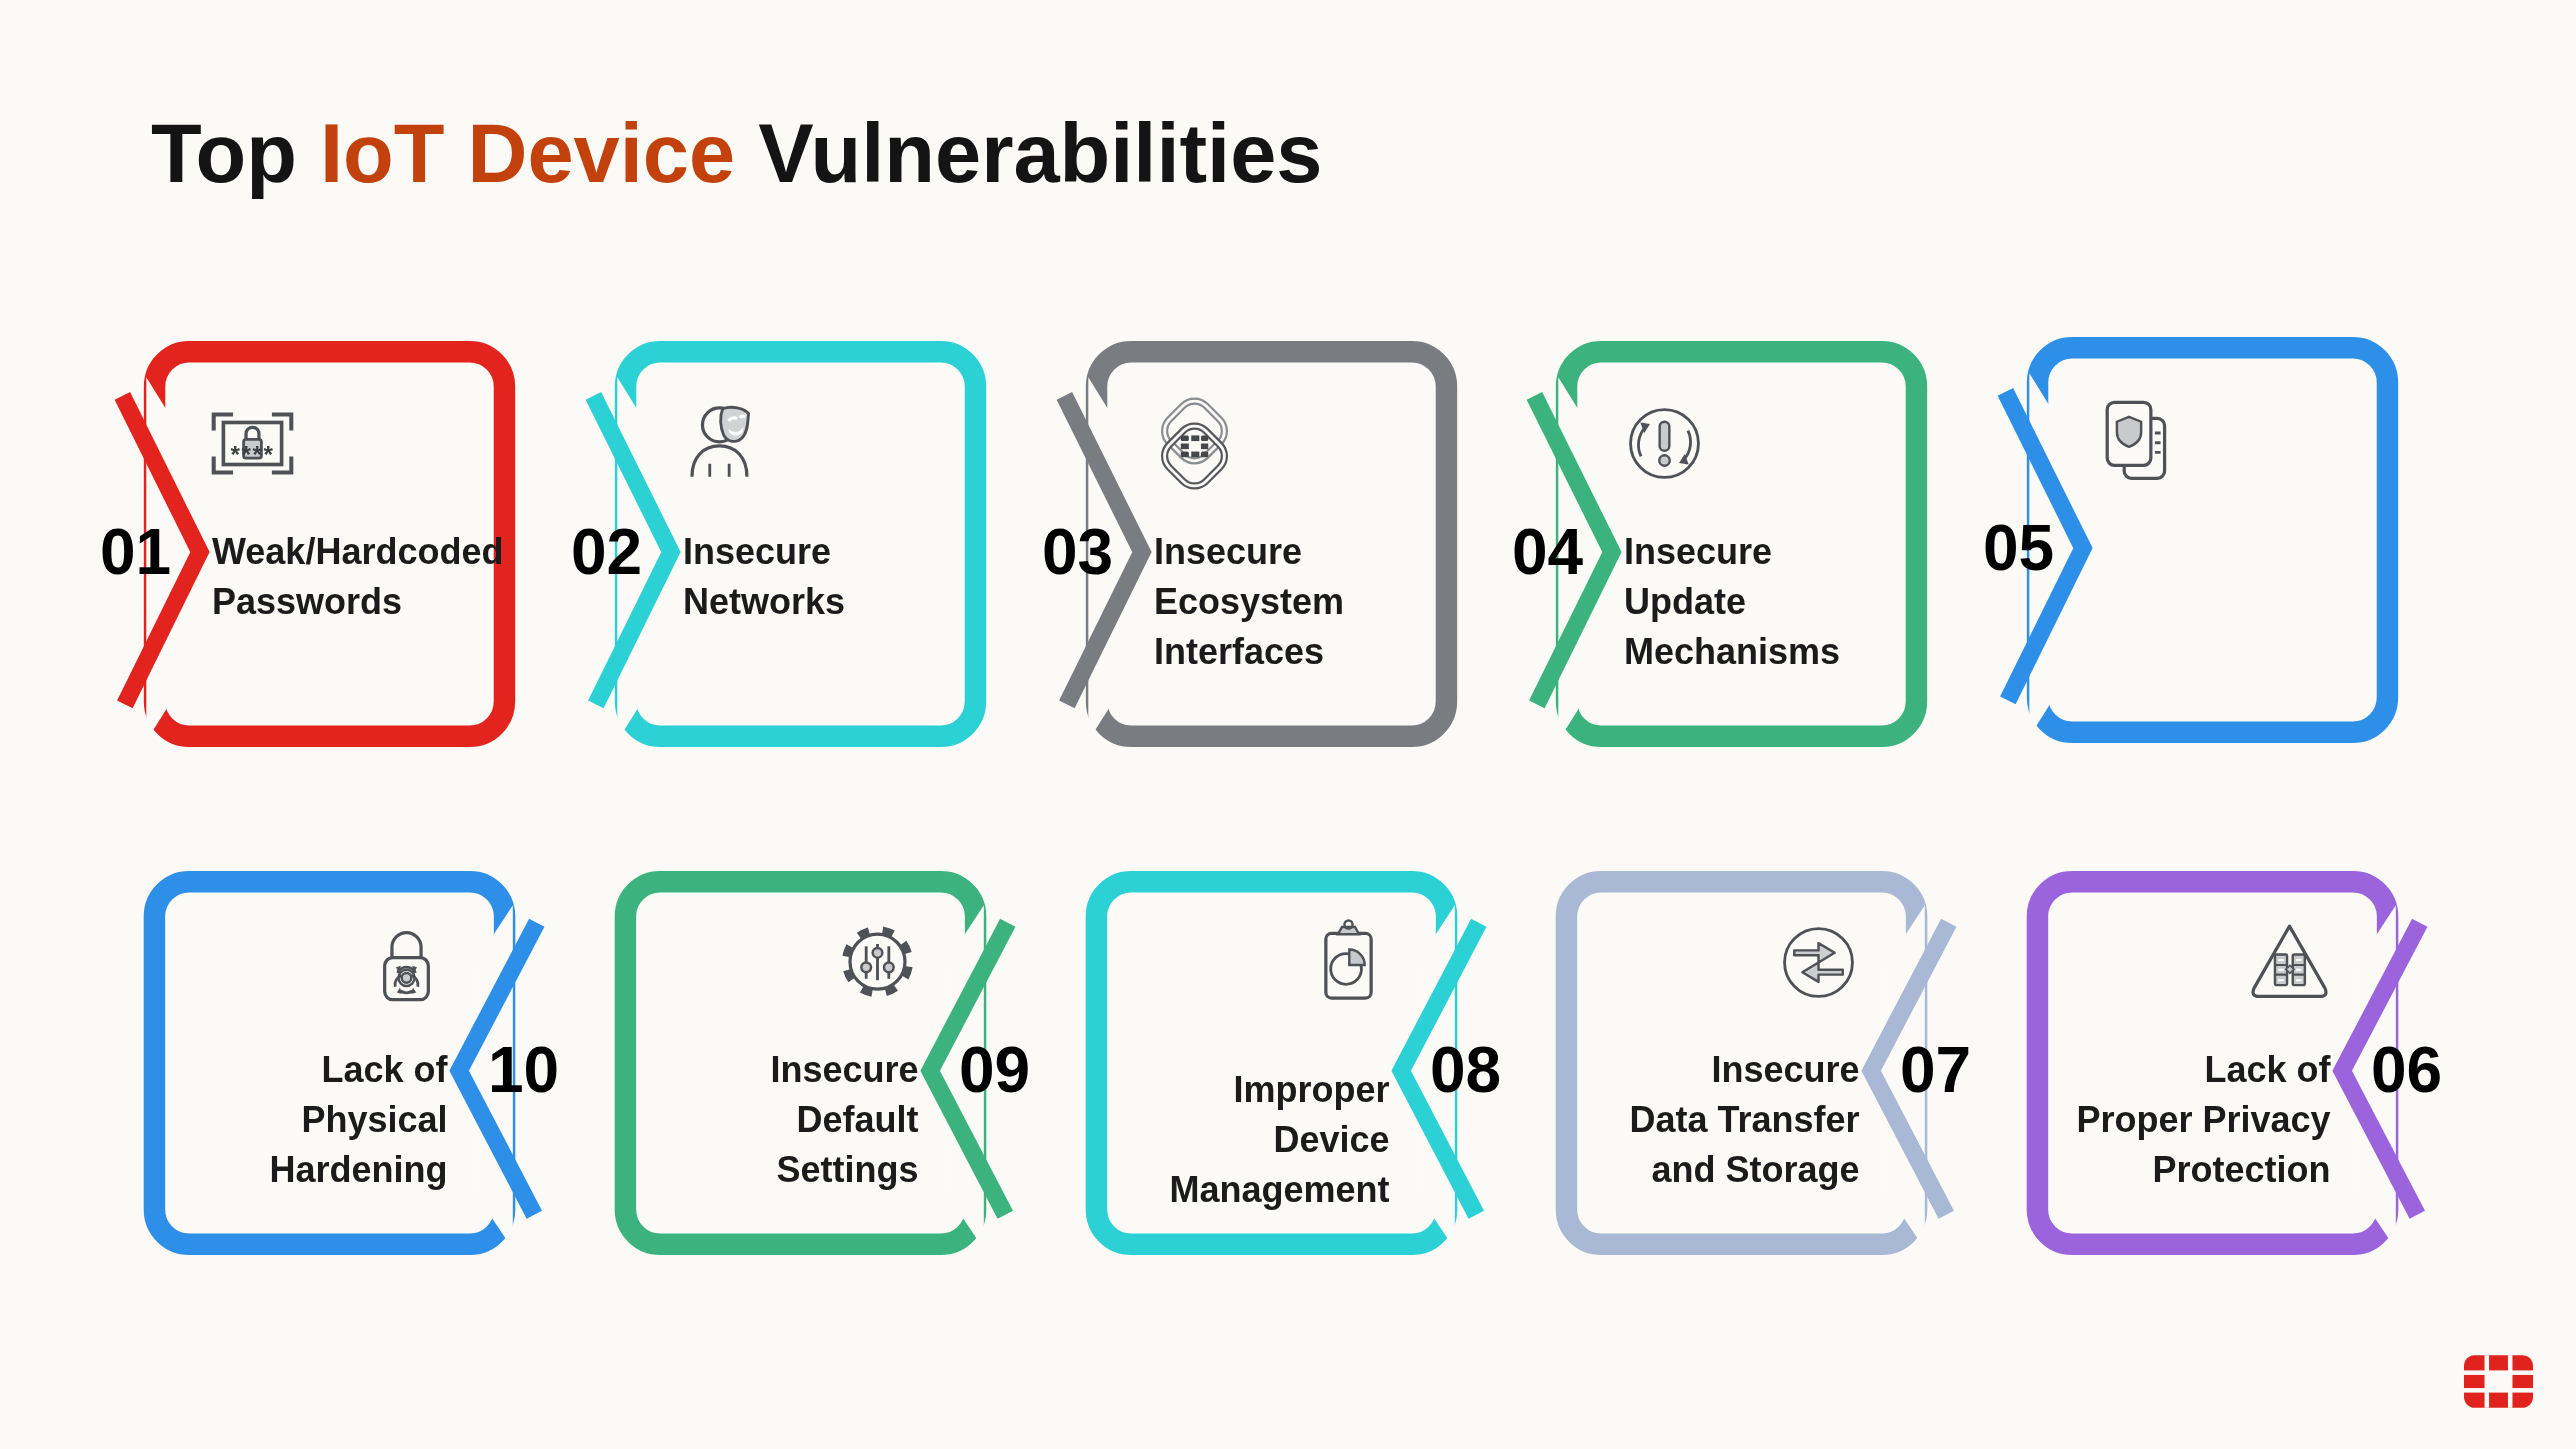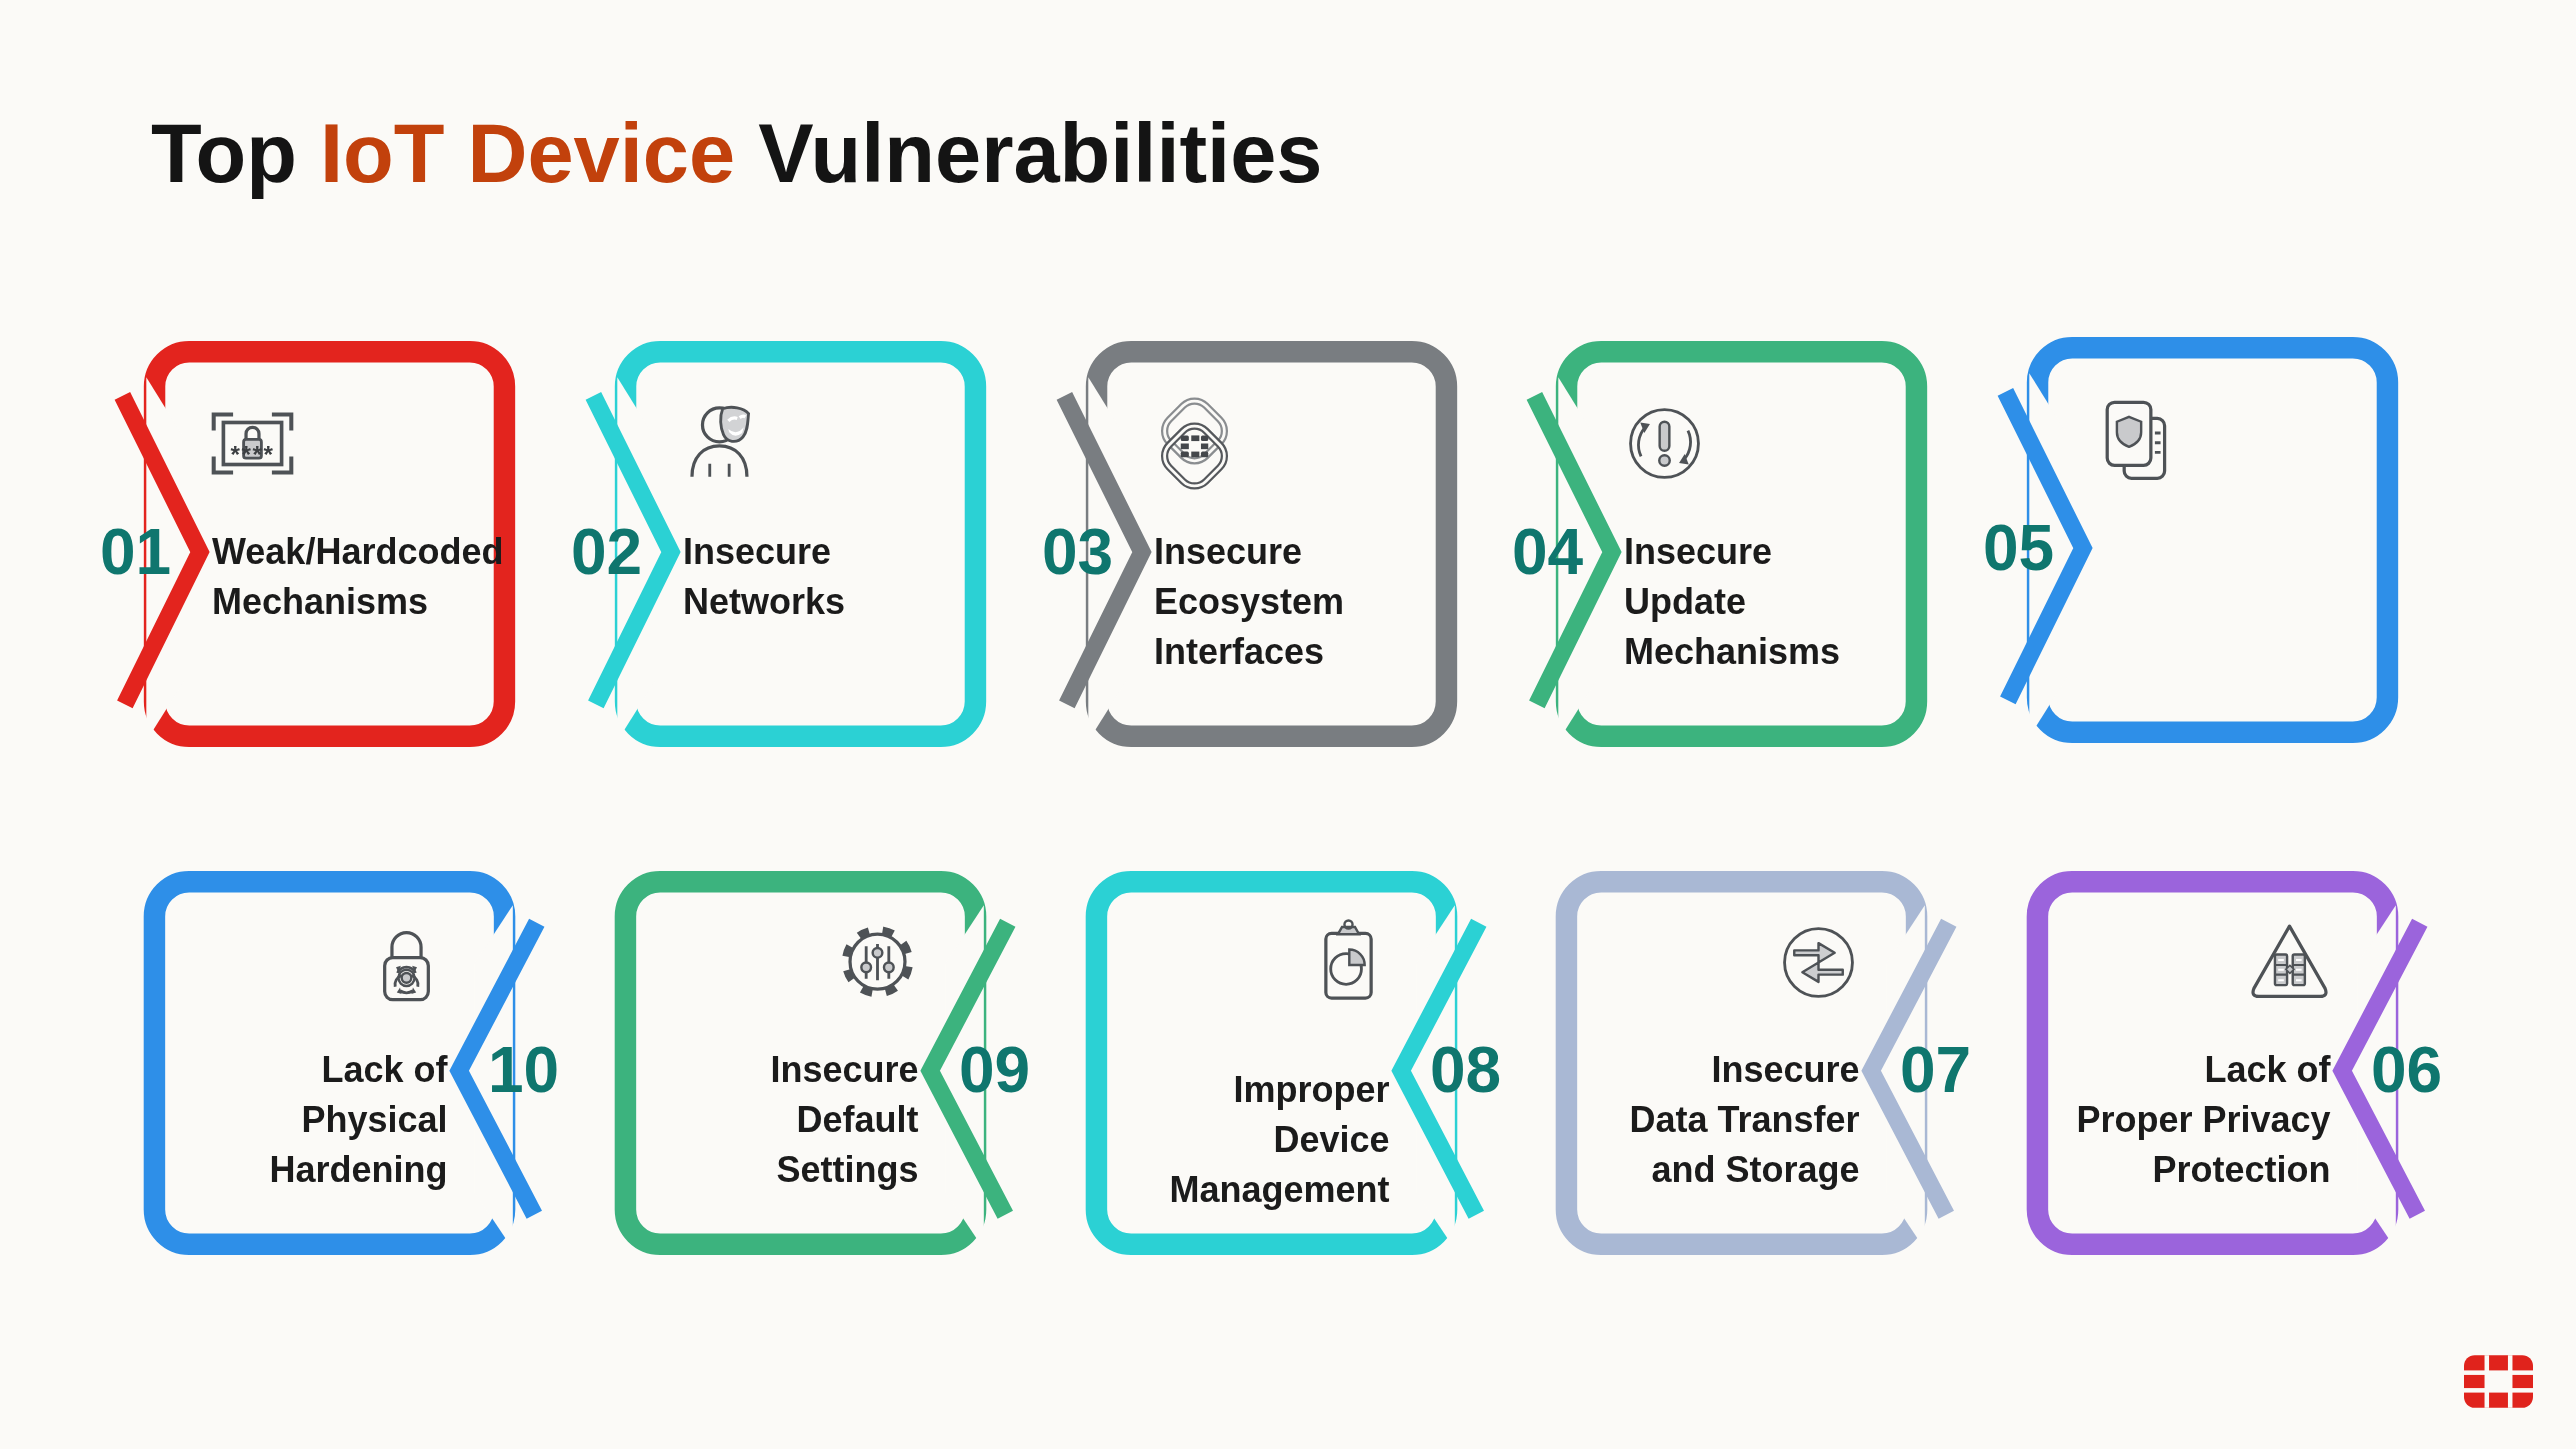--- a/index.html
+++ b/index.html
@@ -13,21 +13,21 @@
   .title{
     position:absolute;left:151px;top:106px;
     font-size:83px;font-weight:800;color:#141414;
     letter-spacing:0;white-space:pre;
   }
   .title .hl{color:#c2410c;}
   .card{position:absolute;}
   .frame{position:absolute;left:-50px;top:0;}
   .num{
     position:absolute;width:79px;text-align:center;
-    font-size:64px;font-weight:800;color:#0f766e;line-height:79px;
+    font-size:64px;font-weight:800;color:#000000;line-height:79px;
   }
   .label{
     position:absolute;
     font-size:36px;font-weight:700;color:#1b1b1b;
     line-height:50px;white-space:pre;
   }
   .label.right{text-align:right;}
   .icon{position:absolute;}
   .logo{position:absolute;left:2464px;top:1355px;}
 </style>
@@ -52,21 +52,21 @@
   </svg>
   <svg class="icon" style="left:60px;top:54px;" width="97" height="97" viewBox="0 0 120 120" font-family="Liberation Sans, sans-serif">
     <path d="M12,44 V24 H36 M84,24 H108 V44 M108,76 V96 H84 M36,96 H12 V76" fill="none" stroke="#4e5256" stroke-width="5"></path>
     <rect x="24" y="34" width="72" height="52" fill="none" stroke="#4e5256" stroke-width="4.5"></rect>
     <path d="M52,56 v-8 a8,8 0 0 1 16,0 v8" fill="none" stroke="#4e5256" stroke-width="4"></path>
     <rect x="49" y="55" width="22" height="23" rx="3" fill="#c9cacc" stroke="#4e5256" stroke-width="3.5"></rect>
     <text x="60" y="84" text-anchor="middle" font-size="30" font-weight="bold" letter-spacing="2" fill="#3c3f42">****</text>
         </svg>
         <div class="num" style="left:-48px;top:172px;">01</div>
         <div class="label " style="left:68px;top:186px;width:292px;">Weak/Hardcoded
-Mechanisms</div>
+Passwords</div>
       </div>
       <div class="card" style="left: 615px; top: 341px; width: 372px; height: 406px;">
   <svg class="frame" width="471" height="406" viewBox="0 0 570 492">
     <defs>
             <mask id="notch1">
       <rect x="0" y="0" width="570" height="492" fill="#fff"></rect>
       <polygon points="63,43.788 109,118.08 109,411.804 63,484.62" fill="#000"></polygon>
     </mask>
           </defs>
     <g>

